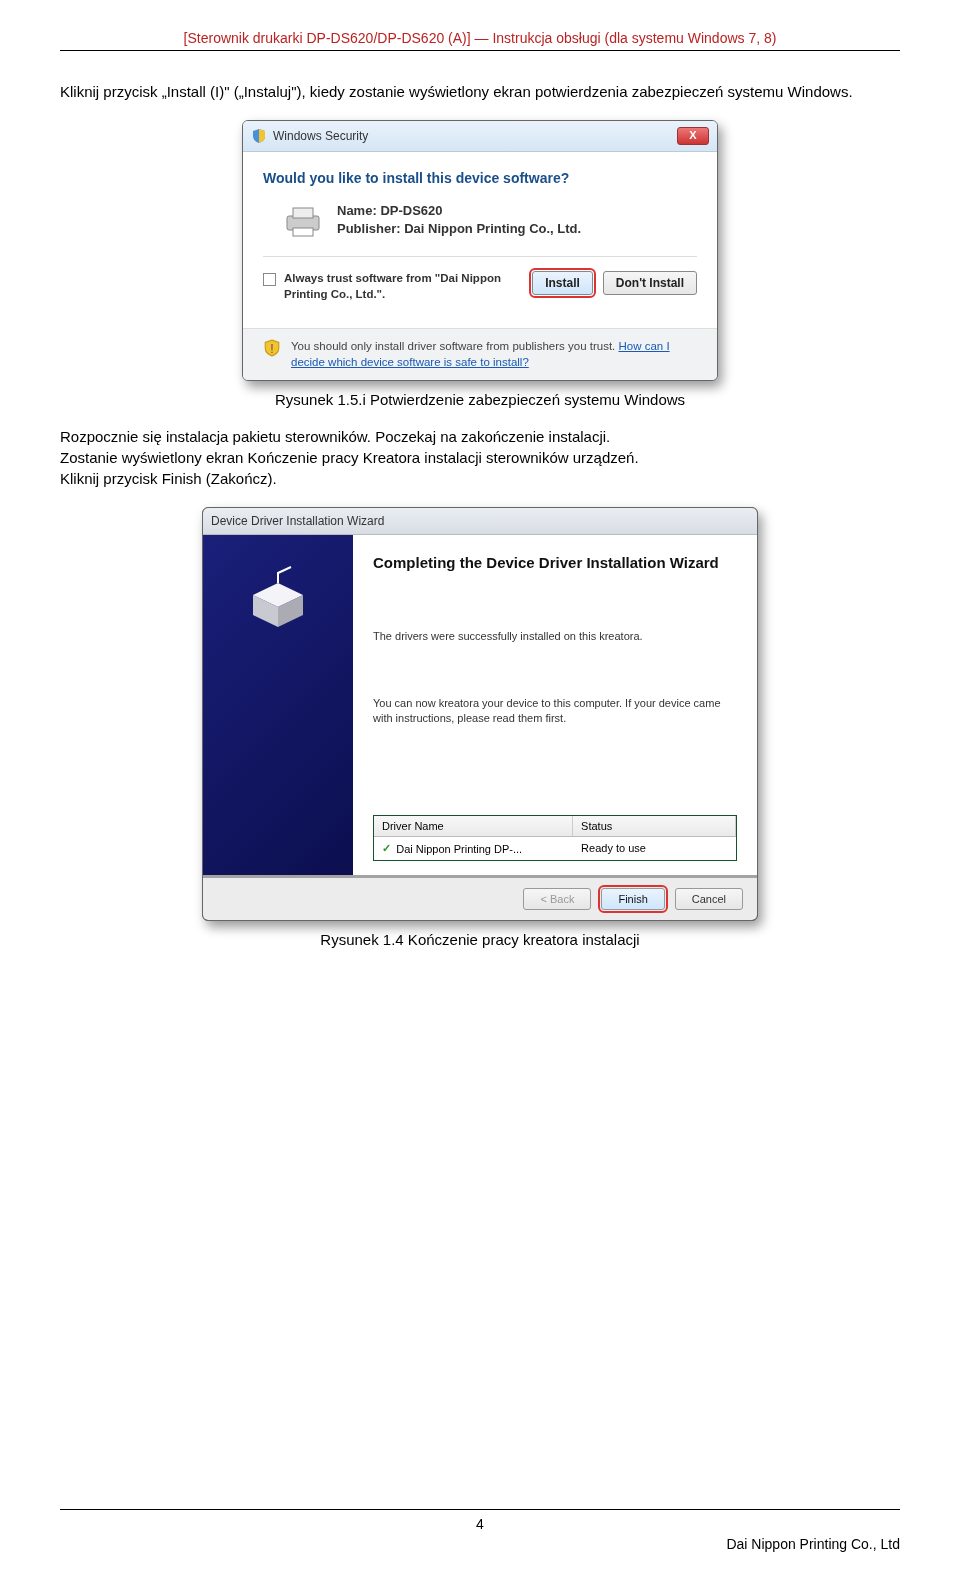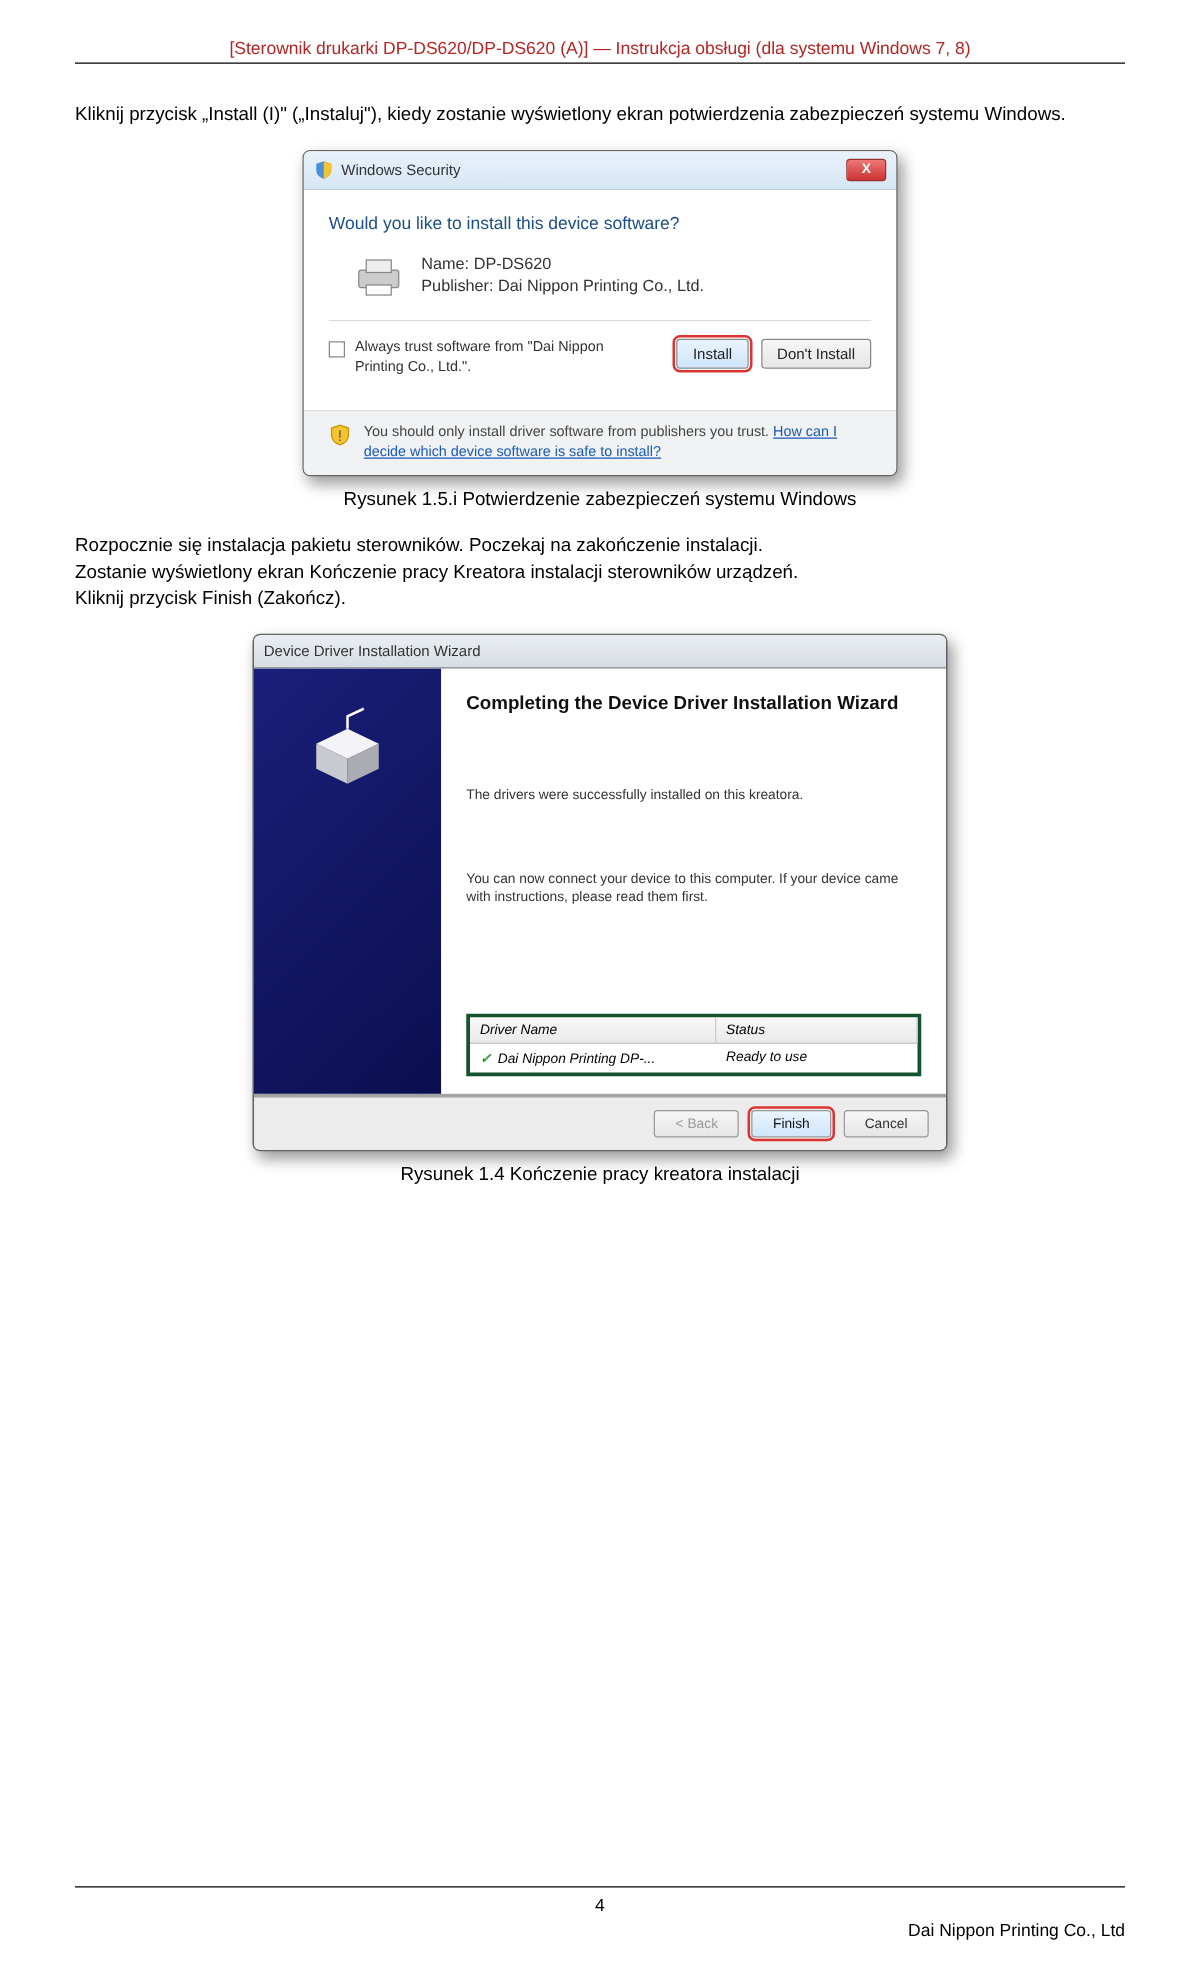--- a/index.html
+++ b/index.html
@@ -76,20 +76,21 @@
     border-radius: 3px;
     color: #fff;
     font-size: 11px;
     font-weight: bold;
     text-align: center;
     line-height: 15px;
   }
   .win-sec .body {
     padding: 18px 20px 14px 20px;
     background: #fff;
+    font-weight: bold;
   }
   .win-sec .q {
     color: #1a4e8a;
     font-size: 14px;
     margin-bottom: 16px;
   }
   .win-sec .device {
     display: flex;
     gap: 14px;
     margin-left: 20px;
@@ -192,25 +193,24 @@
     line-height: 1.3;
     margin-bottom: 16px;
   }
   .wiz .p {
     font-size: 11px;
     color: #333;
     margin-bottom: 12px;
     line-height: 1.35;
   }
   .wiz .tbl {
-    border: 3px solid #14532d;
+    border: 1px solid #14532d;
     font-size: 11px;
     margin-top: auto;
     background: #fff;
-    font-style: italic;
   }
   .wiz .tbl .hdr {
     display: flex;
     background: linear-gradient(#f8f8f8,#eaeaea);
     border-bottom: 1px solid #bbb;
   }
   .wiz .tbl .hdr div {
     padding: 4px 8px;
     border-right: 1px solid #ccc;
   }
@@ -330,21 +330,21 @@
         <svg viewBox="0 0 70 70">
           <polygon points="10,30 35,18 60,30 35,42" fill="#fff" opacity="0.95"></polygon>
           <polygon points="10,30 35,42 35,62 10,50" fill="#ddd" opacity="0.9"></polygon>
           <polygon points="60,30 35,42 35,62 60,50" fill="#bbb" opacity="0.9"></polygon>
           <polyline points="35,18 35,8 48,2" fill="none" stroke="#fff" stroke-width="2"></polyline>
         </svg>
       </div>
       <div class="content">
         <div class="h">Completing the Device Driver Installation Wizard</div>
         <div class="p">The drivers were successfully installed on this kreatora.</div>
-        <div class="p">You can now connect your device to this computer. If your device came with instructions, please read them first.</div>
+        <div class="p">You can now kreatora your device to this computer. If your device came with instructions, please read them first.</div>
         <div class="tbl">
           <div class="hdr">
             <div class="col1">Driver Name</div>
             <div class="col2">Status</div>
           </div>
           <div class="row">
             <div class="col1">
                 <span class="check">✓</span>
                 <span>Dai Nippon Printing DP-...</span>
               </div>

